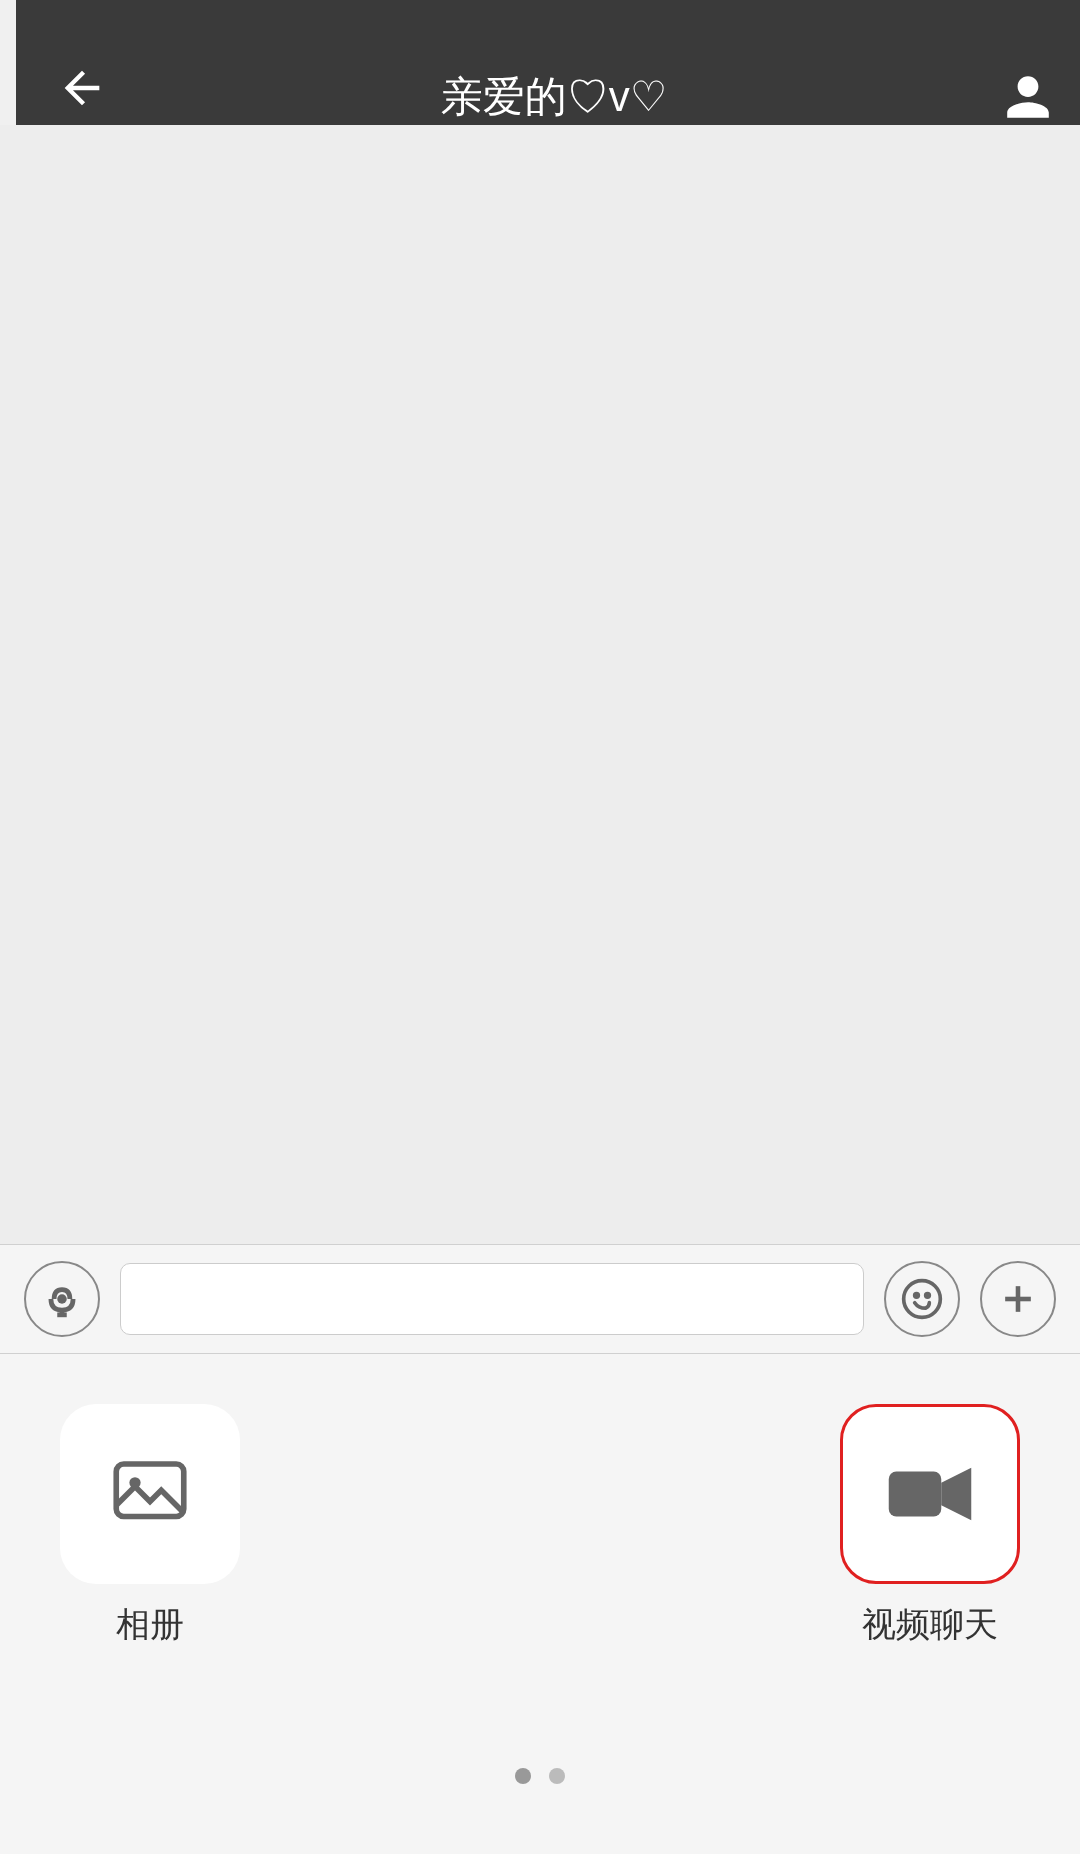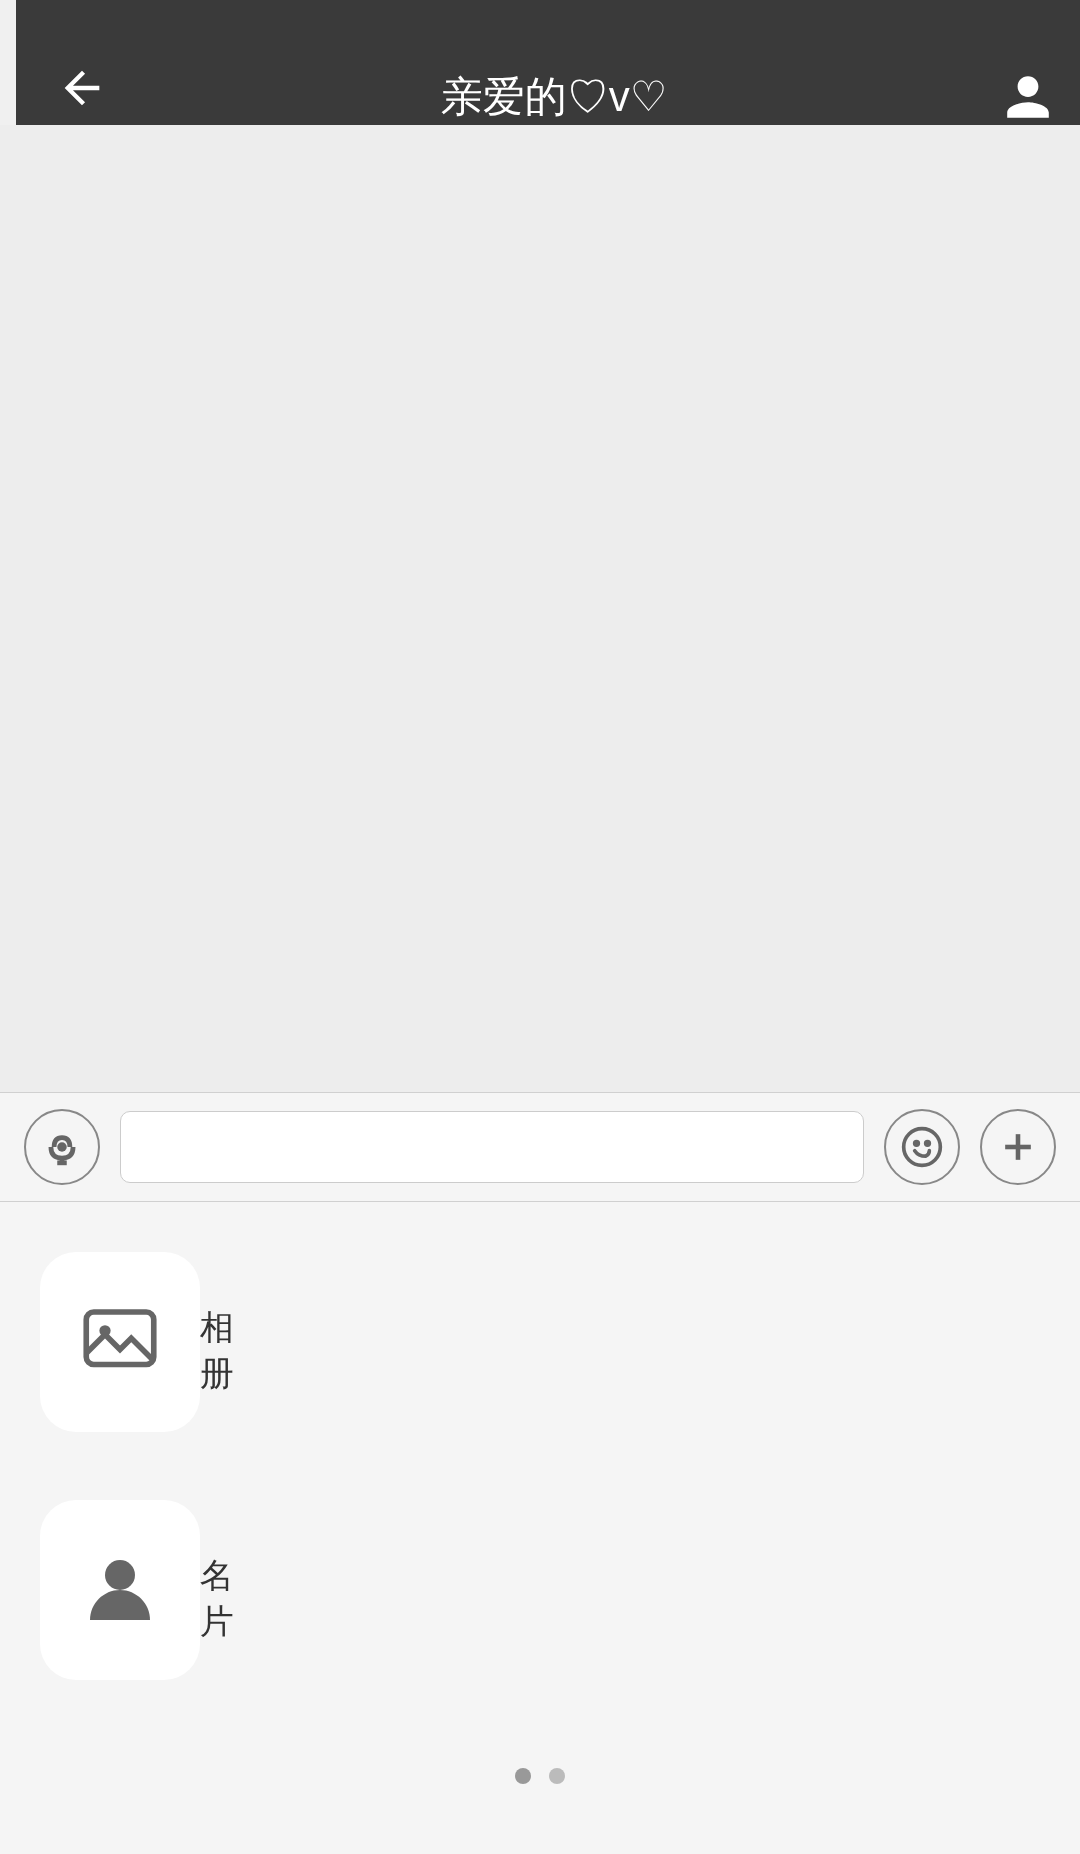--- a/index.html
+++ b/index.html
@@ -129,21 +129,21 @@
 
     
     .grid-row {
       display: flex;
       justify-content: space-between;
       margin-bottom: 50px;
     }
 
     .grid-item {
       display: flex;
-      flex-direction: row;
+      flex-direction: column;
       align-items: center;
       width: 220px;
       cursor: pointer;
       position: relative;
     }
 
     .grid-icon-box {
       width: 180px;
       height: 180px;
       background: white;
@@ -253,38 +253,38 @@
         <svg viewBox="0 0 24 24">
           <rect x="3" y="4" width="18" height="14" rx="2" fill="none" stroke="#666" stroke-width="1.5"></rect>
           <path d="M3 15l5-5 4 4 3-3 6 6" fill="none" stroke="#666" stroke-width="1.5"></path>
           <circle cx="8" cy="9" r="1.5" fill="#666"></circle>
         </svg>
       </div>
       <span class="grid-label">相册</span>
     </div>
 
 
-
-
-  </div>
-
-  <div class="grid-row">
-
-
-
-
     <div class="grid-item">
-      <div class="grid-icon-box">
+      <div class="grid-icon-box highlighted">
         <svg viewBox="0 0 24 24">
-          <circle cx="12" cy="8" r="4" fill="#666"></circle>
-          <path d="M4 20c0-4.4 3.6-8 8-8s8 3.6 8 8" fill="#666"></path>
+          <rect x="1" y="6" width="14" height="12" rx="2" fill="#666"></rect>
+          <polygon points="15,9 23,5 23,19 15,15" fill="#666"></polygon>
         </svg>
       </div>
-      <span class="grid-label">名片</span>
+      <span class="grid-label">视频聊天</span>
     </div>
+
+
+  </div>
+
+  <div class="grid-row">
+
+
+
+
 
   </div>
 
   <div class="pagination">
     <div class="dot active"></div>
     <div class="dot"></div>
   </div>
 </div>
 
 </body></html>

